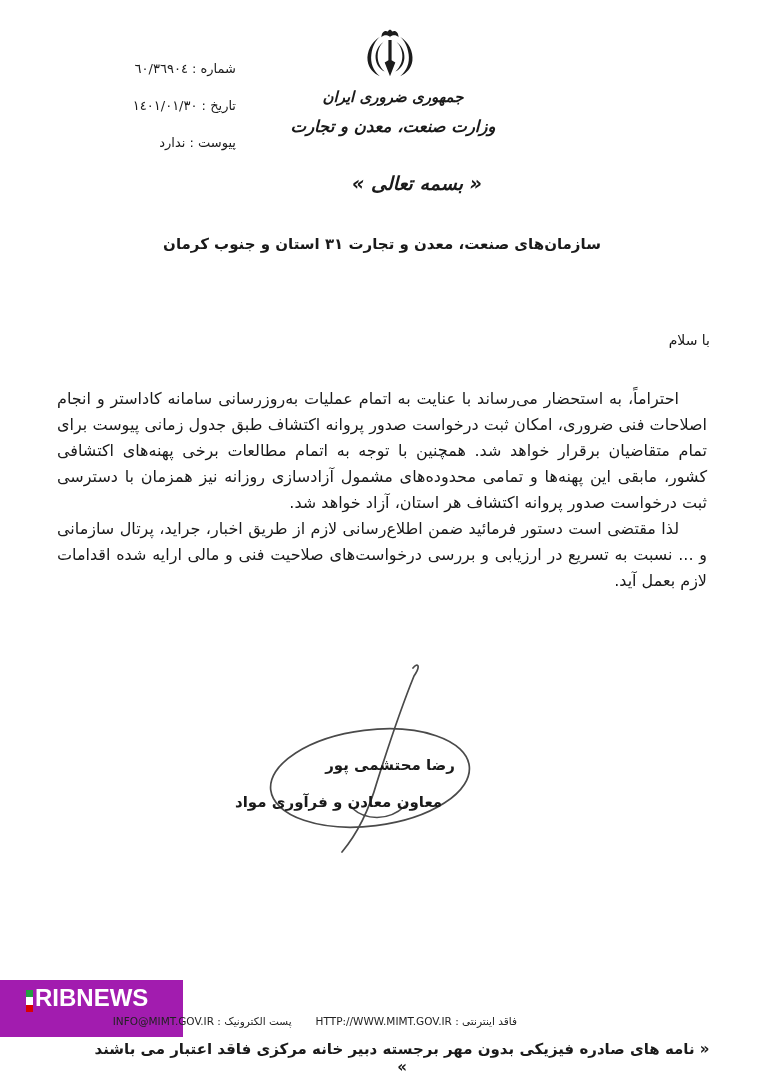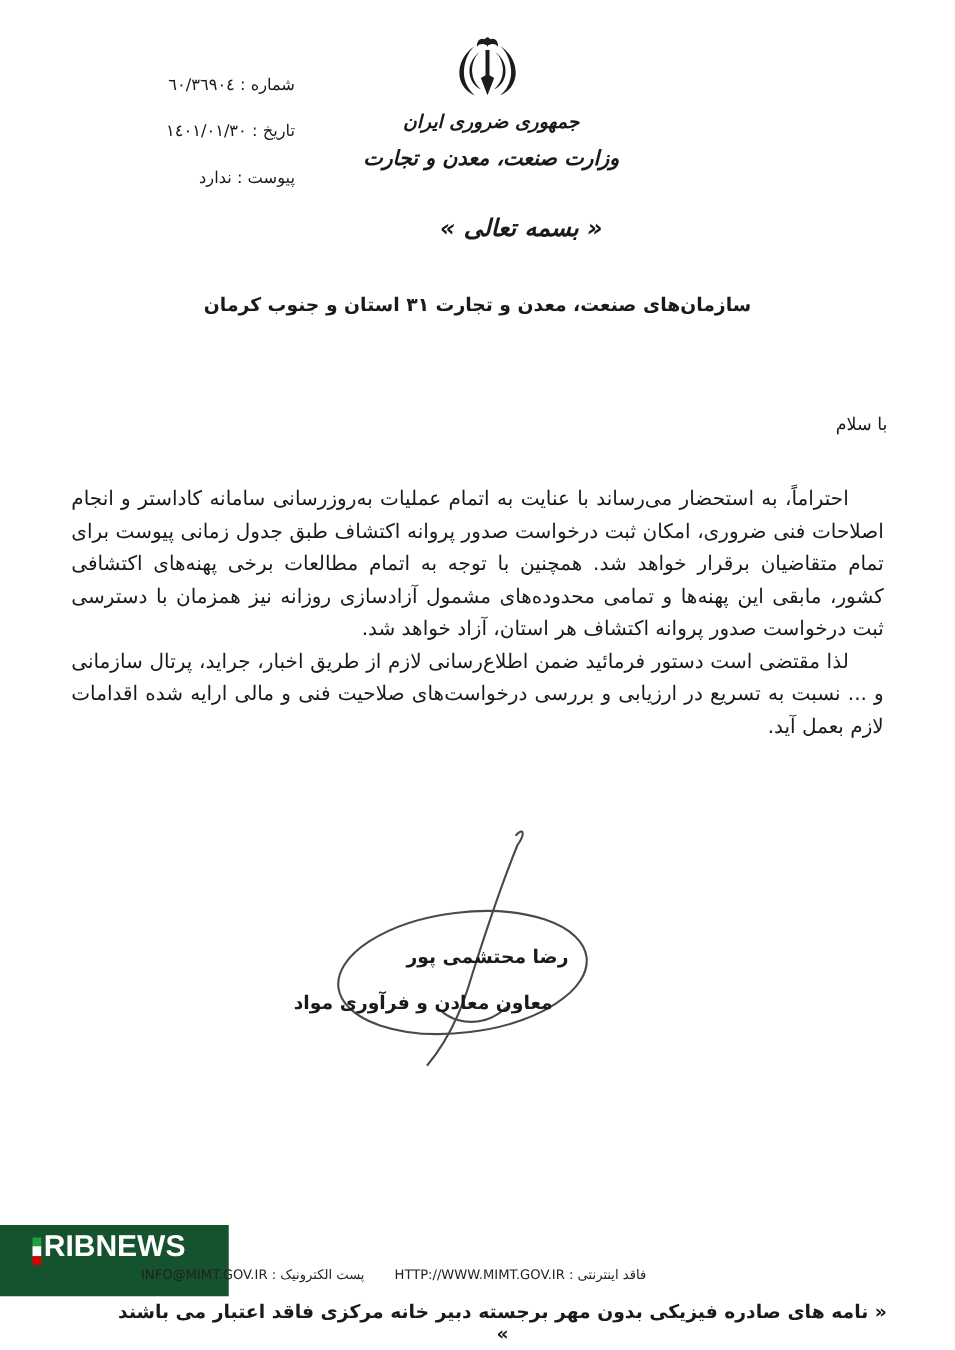--- a/index.html
+++ b/index.html
@@ -104,21 +104,21 @@
       <g fill="none" stroke="#4a4a4a" stroke-width="1.7" stroke-linecap="round">
         <ellipse cx="135" cy="118" rx="100" ry="48" transform="rotate(-7 135 118)"></ellipse>
         <path d="M178,8 C183,2 186,6 179,16 C166,48 154,84 142,122 C134,150 122,174 107,192"></path>
         <path d="M117,148 C130,160 153,162 170,146"></path>
       </g>
     </svg>
     <div class="sig-name">رضا محتشمی پور</div>
     <div class="sig-title">معاون معادن و فرآوری مواد</div>
   </div>
 
-  <div class="logo-box" style="background:#14532d;">
+  <div class="logo-box" style="background:#a21caf;">
     <div class="flag-i">
       <span style="background:#239f40;"></span>
         <span style="background:#ffffff;"></span>
         <span style="background:#da0000;"></span>
     </div>
     <div class="logo-text">RIBNEWS</div>
   </div>
 
   <div class="contact-line">
     <span class="contact-item"><span>فاقد اینترنتی</span><span> : </span><span dir="ltr">HTTP://WWW.MIMT.GOV.IR</span></span>

